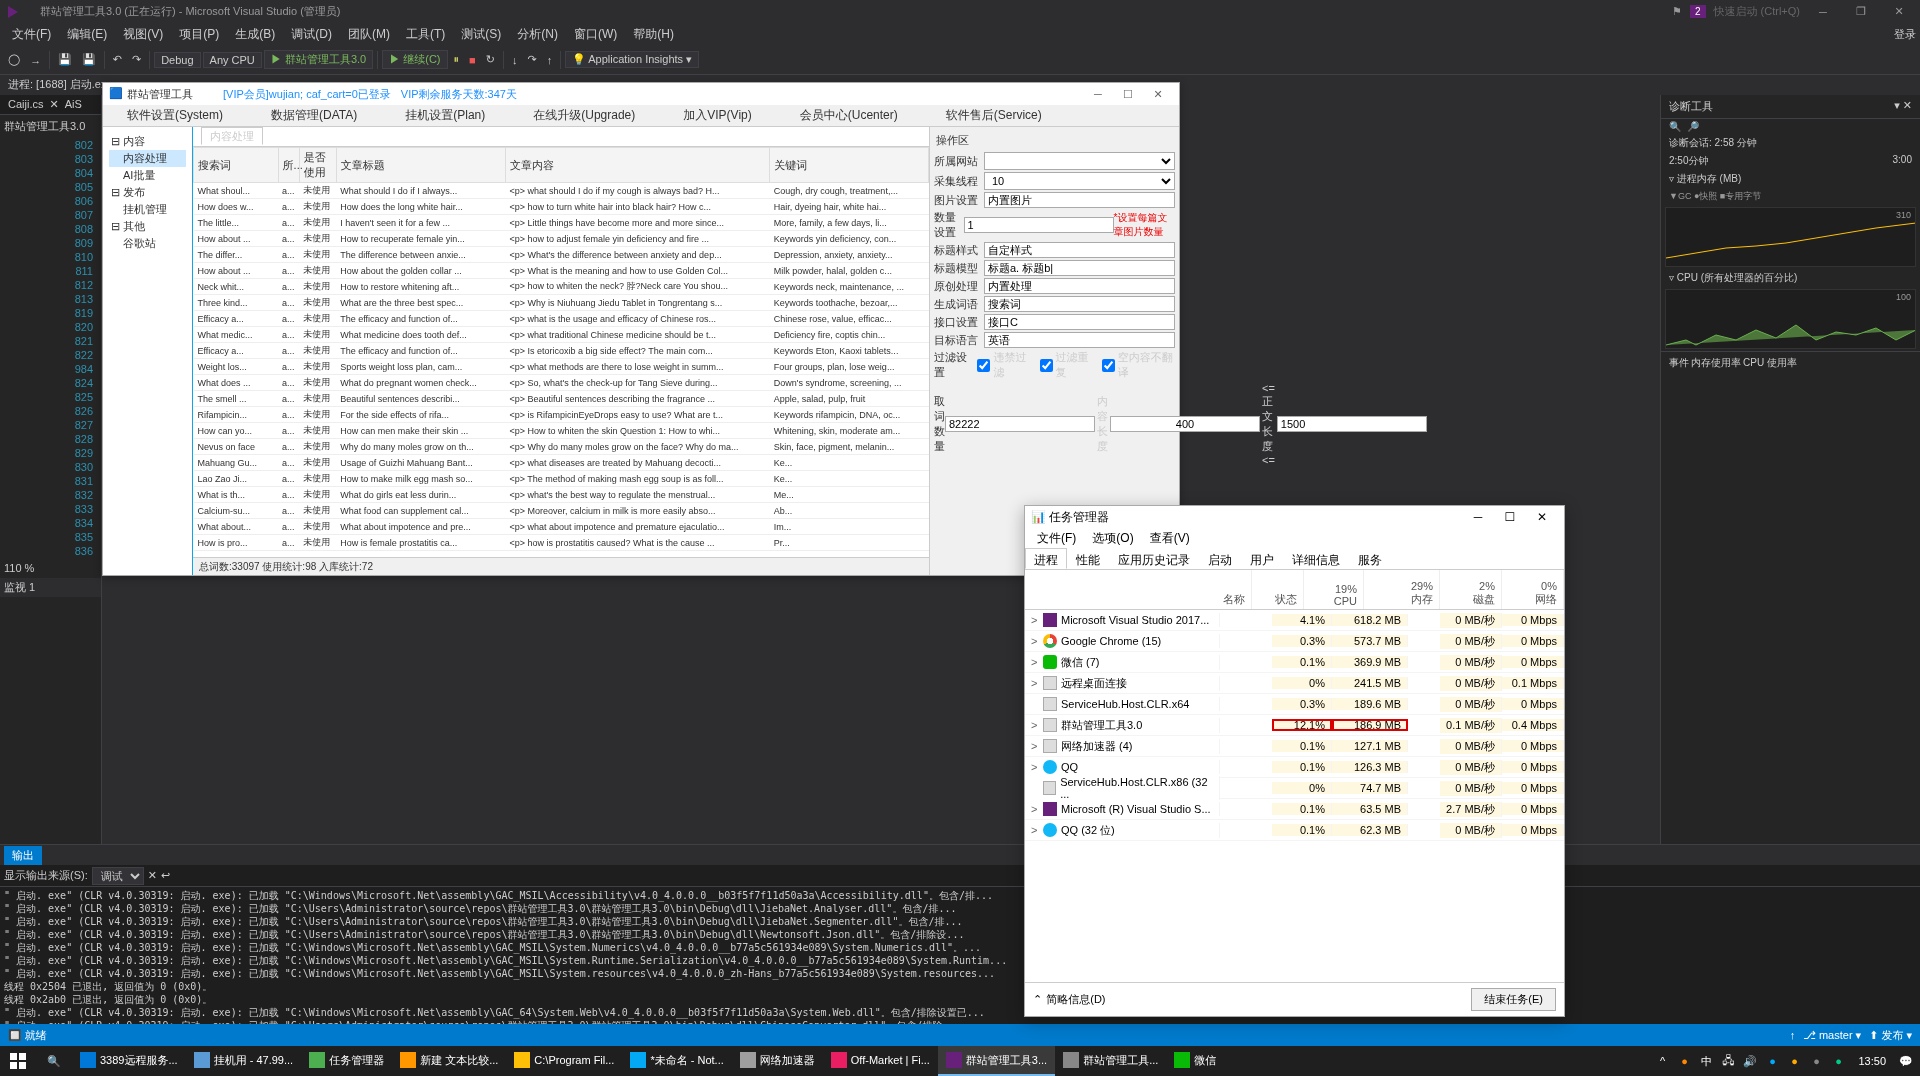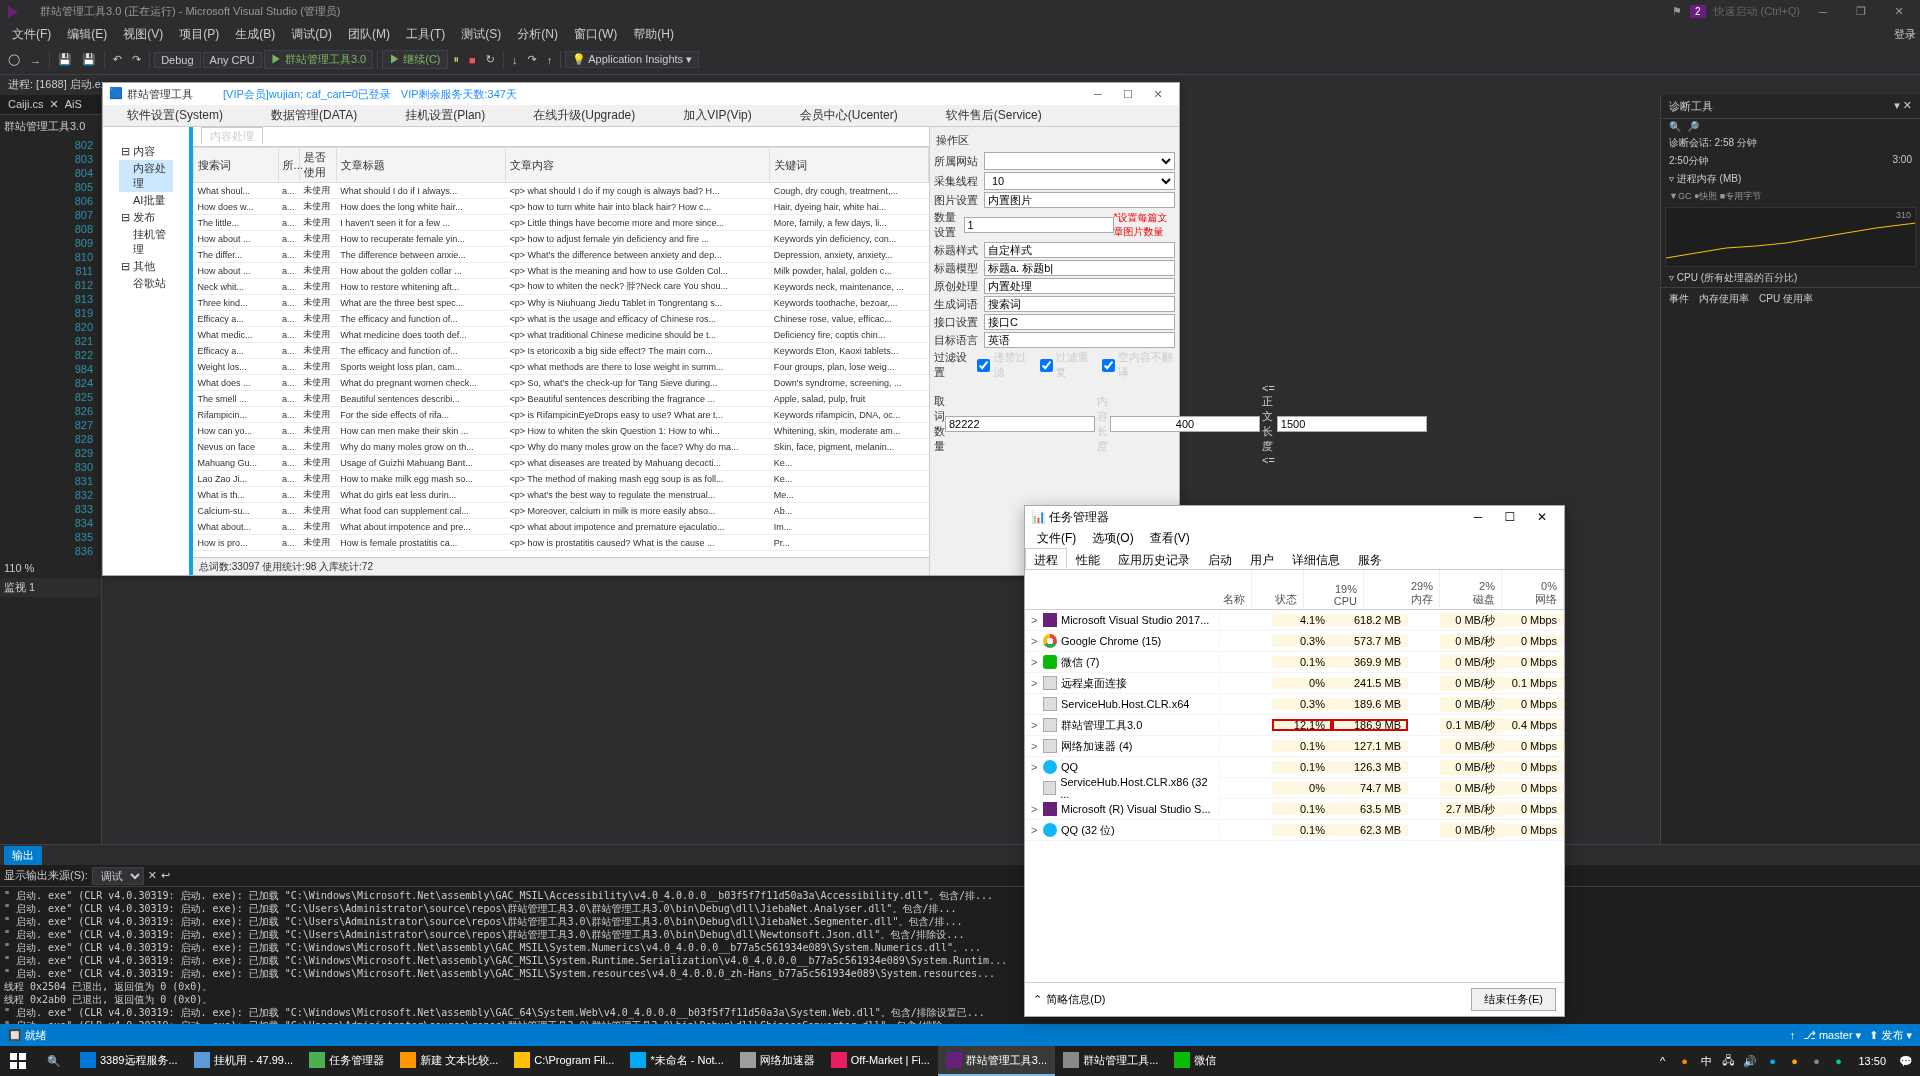--- a/index.html
+++ b/index.html
@@ -47,21 +47,21 @@
 .app-titlebar .at-title { color: #333; }
 .app-titlebar .at-user { color: #1e90ff; margin-left: 30px; }
 .app-titlebar .at-days { color: #1e90ff; margin-left: 10px; }
 .app-titlebar .at-spacer { flex: 1; }
 .app-titlebar .at-btn { width: 30px; text-align: center; cursor: pointer; color: #666; }
 
 .app-menu { height: 22px; background: #f0f0f0; border-bottom: 1px solid #ccc; display: flex; align-items: center; }
 .app-menu .am { padding: 3px 24px; cursor: pointer; color: #333; font-size: 12px; }
 
 .app-body { display: flex; height: calc(100% - 44px); }
-.app-tree { width: 90px; background: #fff; border-right: 4px solid #0ea5e9; font-size: 11px; color: #333; padding: 16px; }
+.app-tree { width: 90px; background: #fff; border-right: 1px solid #0ea5e9; font-size: 11px; color: #333; padding: 6px; }
 .app-tree .tn { padding: 1px 2px; cursor: pointer; }
 .app-tree .tn.sel { background: #cce8ff; }
 .app-tree .ind1 { padding-left: 14px; }
 
 .app-content { flex: 1; display: flex; }
 .app-table-wrap { flex: 1; display: flex; flex-direction: column; background: #fff; }
 .app-tab { background: #fff; border-bottom: 1px solid #ccc; padding: 2px 8px; font-size: 11px; }
 .app-tab span { border: 1px solid #ccc; border-bottom: 1px solid #fff; padding: 2px 8px; background: #fff; }
 
 .app-table { flex: 1; overflow: hidden; font-size: 11px; }
@@ -595,21 +595,27 @@
         <span>▿ <span>进程内存 (MB)</span></span>
       </div>
     <div class="r-legend">▼<span>GC</span> ●<span>快照</span> ■<span>专用字节</span></div>
     <div class="r-chart">
         <span class="lbl">310</span>
         <svg width="100%" height="100%" preserveAspectRatio="none">
           <polyline points="0,50 30,45 60,40 90,38 120,35 150,30 180,25 210,20 250,15" fill="none" stroke="#ffc107" stroke-width="1"></polyline>
         </svg>
       </div>
     <div class="r-row">▿ CPU <span>(所有处理器的百分比)</span></div>
-    <div class="r-row" style="display:flex;gap:10px;border-top:1px solid #3f3f46;padding-top:4px">
+    <div class="r-chart">
+        <span class="lbl">100</span>
+        <svg width="100%" height="100%" preserveAspectRatio="none">
+          <polyline points="0,55 20,50 30,55 50,45 70,50 90,40 110,48 130,35 150,50 170,42 190,45 210,38 230,50 250,40" fill="#6ab04c" fill-opacity="0.6" stroke="#6ab04c"></polyline>
+        </svg>
+      </div>
+    <div class="r-row" style="display:flex;gap:2px;border-top:1px solid #3f3f46;padding-top:4px">
       <span>事件</span>
       <span>内存使用率</span>
       <span>CPU 使用率</span>
     </div>
   </div>
 </div>
 
 <div class="vs-output">
   <div class="o-tabs">
       <span class="ot active">输出</span>

